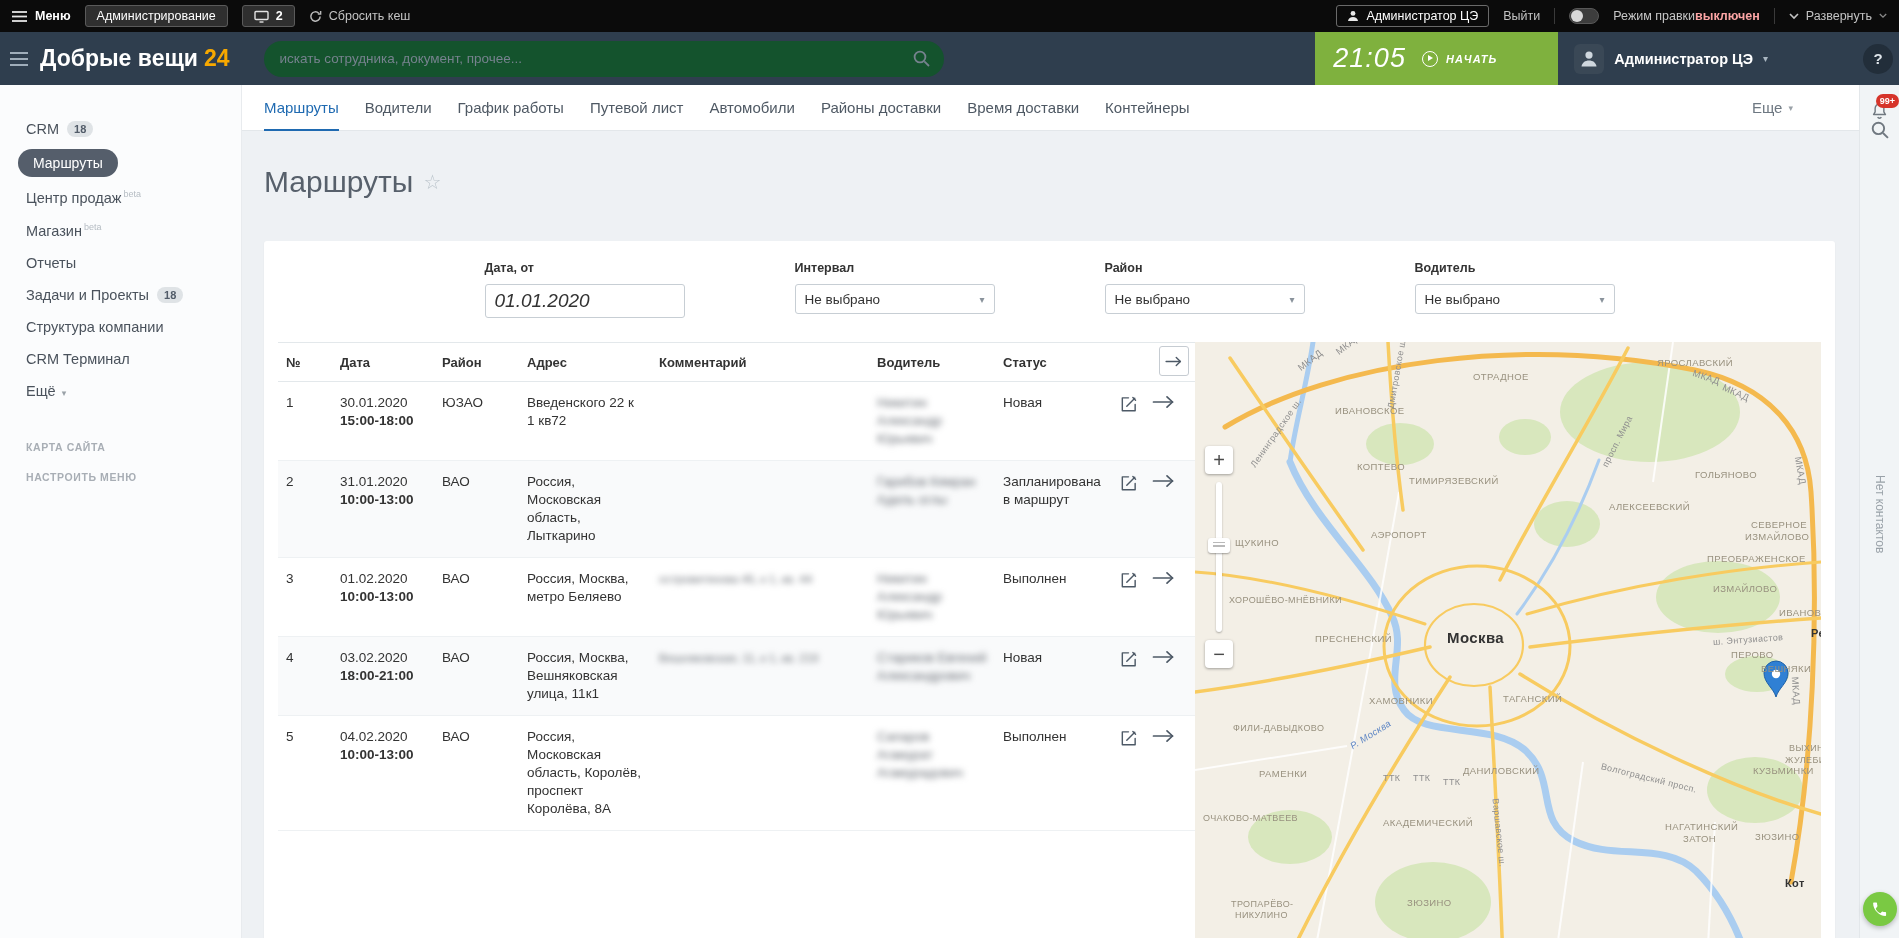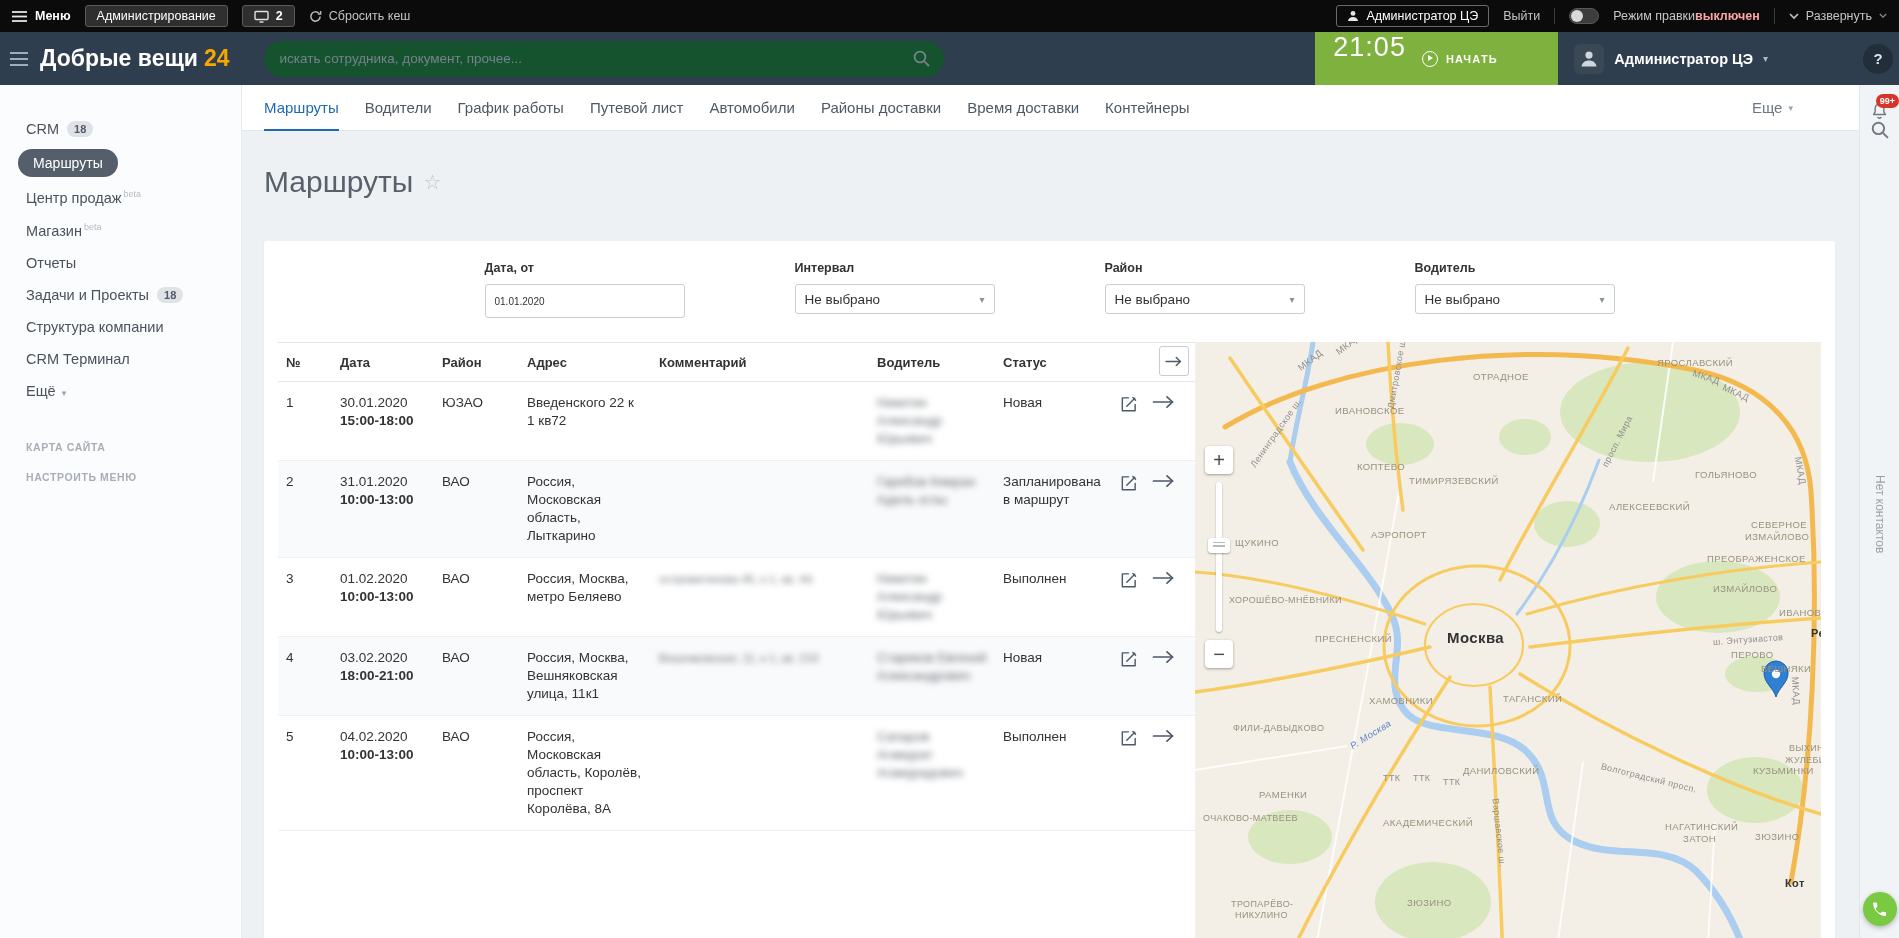--- a/index.html
+++ b/index.html
@@ -27,21 +27,21 @@
   .header { height:53px; background:#2f3e4e; display:flex; align-items:center; padding-left:10px; }
   .hburger { margin-right:12px; cursor:pointer; display:flex; }
   .logo { font-size:23px; font-weight:bold; color:#fff; white-space:nowrap; cursor:pointer; }
   .logo .accent { color:#f7a800; margin-left:6px; }
   .hsearch { position:relative; margin-left:34px; width:680px; }
   .hsearch input { width:100%; height:36px; border:none; border-radius:18px; background:#14532d;
     color:#cfd8df; font-size:13.5px; padding:0 42px 0 16px; outline:none; font-family:inherit; }
   .hsearch input::placeholder { color:#76828e; }
   .hsearch .mag { position:absolute; right:14px; top:9px; }
   .timer { margin-left:auto; margin-right:16px; width:243px; height:53px; background:#7fb13e;
-    display:flex; padding:0 18px; gap:16px; cursor:pointer; flex:none; }
+    display:flex; align-items:center; padding:0 18px; gap:16px; cursor:pointer; flex:none;font-style:italic; }
   .timer .time { font-size:27px; color:#fff; letter-spacing:1px; }
   .timer .start { display:flex; align-items:center; gap:8px; color:#fff; font-size:11px;
     font-weight:bold; letter-spacing:1.2px; }
   .play-ic { width:16px; height:16px; border:1.6px solid #fff; border-radius:50%; position:relative; flex:none; }
   .play-ic::after { content:''; position:absolute; left:5px; top:3.6px; border-left:5px solid #fff;
     border-top:3.4px solid transparent; border-bottom:3.4px solid transparent; }
   .huser { display:flex; align-items:center; gap:10px; margin-right:95px; cursor:pointer; }
   .avatar { width:30px; height:30px; border-radius:6px; background:#3a4856; display:flex;
     align-items:center; justify-content:center; }
   .huser .uname { color:#fff; font-weight:bold; font-size:14.5px; white-space:nowrap; }
@@ -85,21 +85,21 @@
   .star { font-size:20px; color:#bcc5cc; cursor:pointer; }
 
   .card { margin:42px 24px 0 22px; background:#fff; border-radius:3px;
     box-shadow:0 1px 2px rgba(0,0,0,0.06); padding:14px 14px 40px; min-height:720px; }
 
   
   .filters { display:flex; gap:110px; margin:6px 0 24px 0;justify-content:center; }
   .filter { width:200px; flex:none; }
   .filter label { display:block; font-size:12.5px; font-weight:bold; color:#333; margin-bottom:9px; }
   .filter input { width:100%; height:30px; border:1px solid #c7ced4; border-radius:3px;
-    font-size:10px; color:#333; padding:16px 9px; outline:none; font-family:inherit; }
+    font-size:19px; color:#333; padding:16px 9px; outline:none; font-family:inherit;font-style:italic; }
   .selbox { width:100%; height:30px; border:1px solid #c7ced4; border-radius:3px; display:flex;
     align-items:center; justify-content:space-between; padding:0 9px; font-size:13.5px; color:#333; cursor:pointer; }
   .selbox .caret { color:#8a939c; font-size:10px; }
 
   
   .mainrow { display:flex; }
   .tablewrap { flex:1; min-width:0; position:relative; }
   .tgrid { display:grid; grid-template-columns:54px 102px 85px 132px 218px 126px 116px 1fr; }
   .thead { border-top:1px solid #e3e8eb; border-bottom:1px solid #e3e8eb; }
   .thead .th { padding:12px 8px 11px; font-size:13px; font-weight:bold; color:#333; }
@@ -571,21 +571,21 @@
               <span class="mlabel" style="left: 120px; top: 292px; font-size: 9.5px; color: rgb(152, 145, 127);">ПРЕСНЕНСКИЙ</span>
               <span class="mlabel" style="left: 252px; top: 288px; font-size: 15px; color: rgb(51, 51, 51); font-weight: 700;">Москва</span>
               <span class="mlabel" style="left: 616px; top: 286px; font-size: 11px; color: rgb(51, 51, 51); font-weight: 700;">Ре</span>
               <span class="mlabel" style="left: 536px; top: 308px; font-size: 9.5px; color: rgb(152, 145, 127);">ПЕРОВО</span>
               <span class="mlabel" style="left: 566px; top: 322px; font-size: 9.5px; color: rgb(152, 145, 127);">ВЕШНЯКИ</span>
               <span class="mlabel" style="left: 174px; top: 354px; font-size: 9.5px; color: rgb(152, 145, 127);">ХАМОВНИКИ</span>
               <span class="mlabel" style="left: 308px; top: 352px; font-size: 9.5px; color: rgb(152, 145, 127);">ТАГАНСКИЙ</span>
               <span class="mlabel" style="left: 38px; top: 382px; font-size: 9px; color: rgb(152, 145, 127);">ФИЛИ-ДАВЫДКОВО</span>
               <span class="mlabel" style="left: 156px; top: 400px; font-size: 9.5px; color: rgb(94, 134, 196); transform: rotate(-32deg); font-style: italic;">Р. Москва</span>
               <span class="mlabel" style="left: 268px; top: 424px; font-size: 9.5px; color: rgb(152, 145, 127);">ДАНИЛОВСКИЙ</span>
-              <span class="mlabel" style="left: 64px; top: 448px; font-size: 9.5px; color: rgb(152, 145, 127);">РАМЕНКИ</span>
+              <span class="mlabel" style="left: 64px; top: 427px; font-size: 9.5px; color: rgb(152, 145, 127);">РАМЕНКИ</span>
               <span class="mlabel" style="left: 188px; top: 432px; font-size: 9px; color: rgb(143, 143, 143);">ТТК</span>
               <span class="mlabel" style="left: 218px; top: 432px; font-size: 9px; color: rgb(143, 143, 143);">ТТК</span>
               <span class="mlabel" style="left: 248px; top: 436px; font-size: 9px; color: rgb(143, 143, 143);">ТТК</span>
               <span class="mlabel" style="left: 558px; top: 424px; font-size: 9.5px; color: rgb(152, 145, 127);">КУЗЬМИНКИ</span>
               <span class="mlabel" style="left: 594px; top: 402px; font-size: 9px; color: rgb(152, 145, 127);">ВЫХИНО-</span>
               <span class="mlabel" style="left: 590px; top: 414px; font-size: 9px; color: rgb(152, 145, 127);">ЖУЛЕБИНО</span>
               <span class="mlabel" style="left: 8px; top: 472px; font-size: 9px; color: rgb(152, 145, 127);">ОЧАКОВО-МАТВЕЕВ</span>
               <span class="mlabel" style="left: 188px; top: 476px; font-size: 9.5px; color: rgb(152, 145, 127);">АКАДЕМИЧЕСКИЙ</span>
               <span class="mlabel" style="left: 470px; top: 480px; font-size: 9.5px; color: rgb(152, 145, 127);">НАГАТИНСКИЙ</span>
               <span class="mlabel" style="left: 488px; top: 492px; font-size: 9.5px; color: rgb(152, 145, 127);">ЗАТОН</span>

